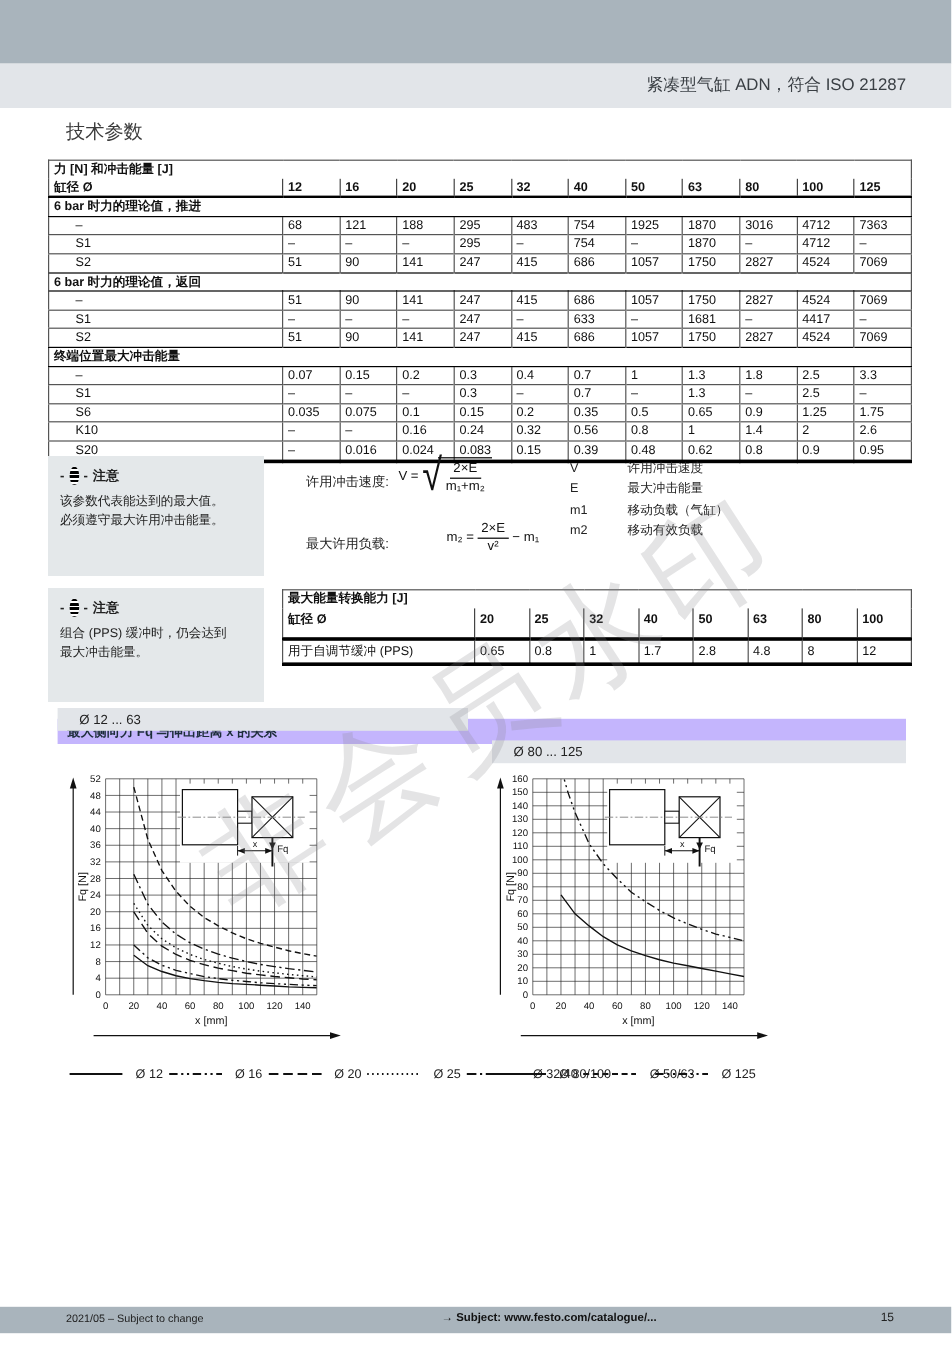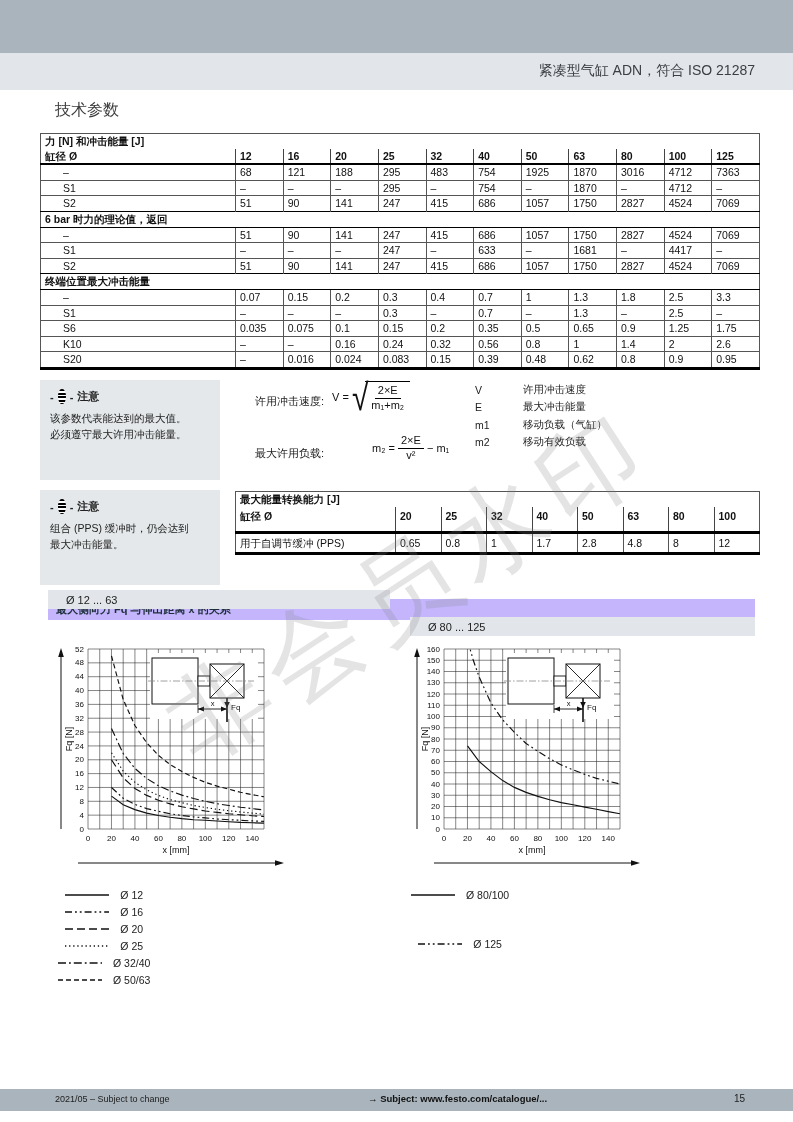--- a/index.html
+++ b/index.html
@@ -50,21 +50,21 @@
 
   
   .sec-bar{position:absolute;left:48px;top:599px;width:707px;height:21px;background:#c4b5fd;
            font-size:11px;font-weight:bold;color:#1d2e3a;display:flex;align-items:center;padding-left:8px;box-sizing:border-box;}
   .sub-bar{position:absolute;top:590px;height:19px;background:#e2e5e9;font-size:11px;color:#222;
            display:flex;align-items:center;padding-left:18px;box-sizing:border-box;}
   #sub-left{left:48px;width:342px;}
   #sub-right{left:410px;width:345px;margin-top:27px;}
   .chart-holder{position:absolute;top:643px;}
   #chart1{left:50px;} #chart2{left:406px;}
-  .legend{position:absolute;top:888px;display:flex;flex-direction:column;gap:4px;align-items:center;}
+  .legend{position:absolute;top:888px;display:flex;flex-direction:row;gap:4px;}
   #legend1{left:57px;} #legend2{left:410px;gap:36px;}
   .lg-row{display:flex;align-items:center;gap:10px;font-size:10.5px;color:#222;height:13px;}
 
   
   .watermark{position:absolute;left:90px;top:520px;width:640px;text-align:center;
              font-size:100px;letter-spacing:10px;color:rgba(130,130,135,0.22);
              transform:rotate(-33deg);pointer-events:none;white-space:nowrap;font-weight:500;}
 
   
   .band-foot{position:absolute;left:0;top:1089px;width:793px;height:22px;background:#a9b4bc;}
@@ -111,20 +111,23 @@
           <th>32</th>
           <th>40</th>
           <th>50</th>
           <th>63</th>
           <th>80</th>
           <th>100</th>
           <th>125</th>
         </tr>
     </thead>
     <tbody>
+        <tr class="sec">
+          <td colspan="12">6 bar 时力的理论值，推进</td>
+        </tr>
         <tr class="drow">
           <td>–</td>
           <td>68</td>
           <td>121</td>
           <td>188</td>
           <td>295</td>
           <td>483</td>
           <td>754</td>
           <td>1925</td>
           <td>1870</td>

